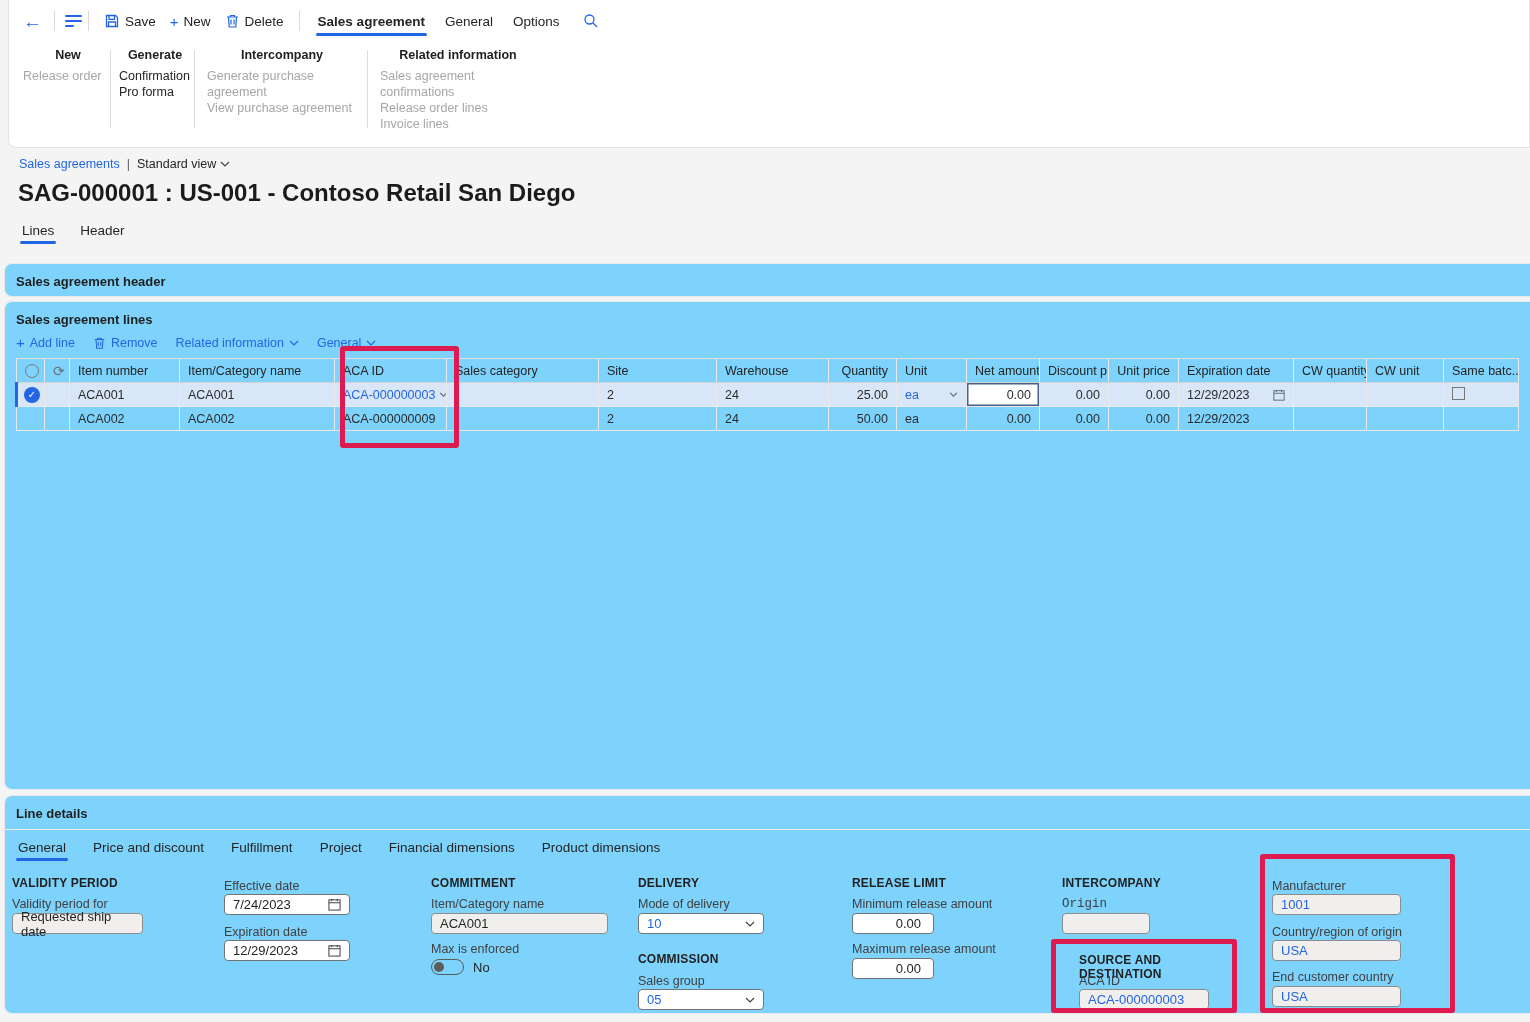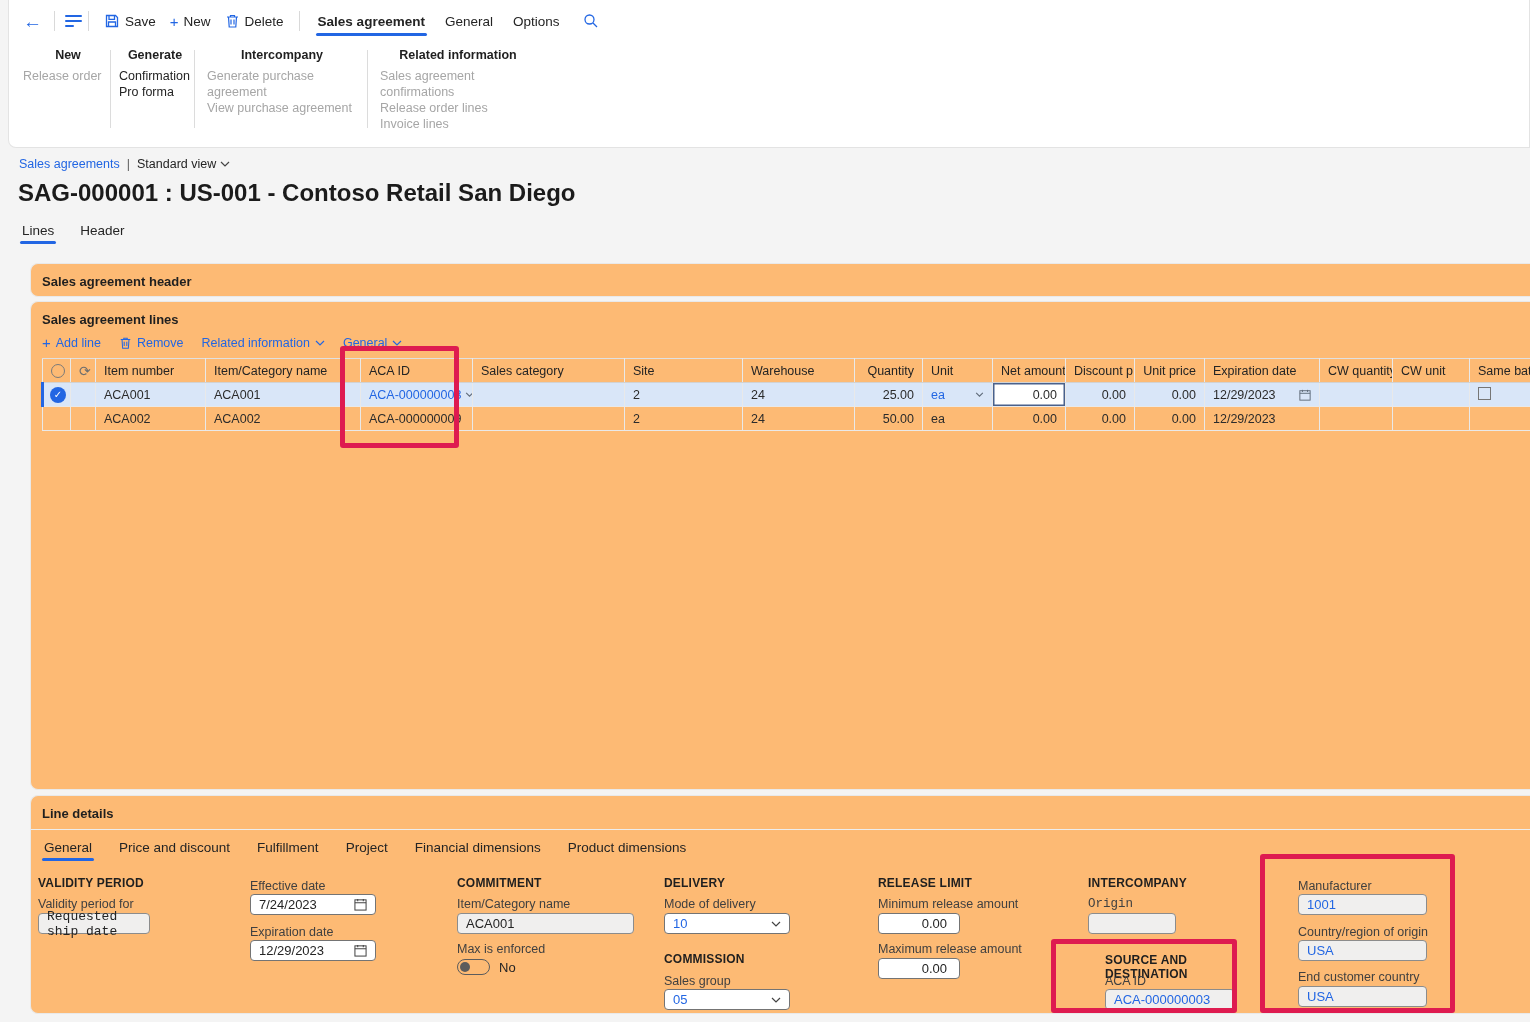--- a/index.html
+++ b/index.html
@@ -45,21 +45,21 @@
   .crumb-div { color:#616161; }
   .view-selector { color:#242424; display:flex; align-items:center; gap:4px; cursor:pointer; }
   .page-title { position:absolute; left:18px; top:179px; font-size:24px; font-weight:600; color:#1b1b1b; }
 
   .page-tabs { position:absolute; left:22px; top:223px; display:flex; gap:26px; }
   .page-tab { font-size:13.5px; color:#242424; padding-bottom:6px; position:relative; cursor:pointer; }
   .page-tab.active { font-weight:normal; }
   .page-tab.active::after { content:""; position:absolute; left:-2px; right:-2px; bottom:0; height:3px; background:#2266E3; border-radius:2px; }
 
   
-  .panel { position:absolute; left:30px; right:0; background:#fdba74; border:1px solid #e9e9e9; border-right:none; border-radius:8px 0 0 8px; }
+  .panel { position:absolute; left:4px; right:0; background:#7dd3fc; border:1px solid #e9e9e9; border-right:none; border-radius:8px 0 0 8px; }
   .panel-header { font-size:13px; font-weight:bold; color:#1f1f1f; padding:10px 0 0 11px; }
   #header-panel { top:263px; height:34px; }
   #lines-panel  { top:301px; height:489px; }
   #details-panel{ top:795px; height:219px; border-radius:8px 0 0 8px; }
 
   
   .grid-toolbar { position:absolute; left:11px; top:33px; display:flex; align-items:center; gap:18px; }
   .tool-link { display:flex; align-items:center; gap:5px; color:#2266E3; font-size:12.5px; cursor:pointer; }
   .plus-glyph { font-size:15px; line-height:1; }
 
@@ -370,21 +370,21 @@
       <span class="page-tab">Project</span>
       <span class="page-tab">Financial dimensions</span>
       <span class="page-tab">Product dimensions</span>
     </div>
 
     <div class="fields">
 
       <div class="col" style="left:7px; top:80px; width:165px;">
         <div class="grp-head">VALIDITY PERIOD</div>
         <div class="fld-label abs" style="top:21px;">Validity period for</div>
-        <div class="fld disabled abs" style="top:37px; width:112px;font-family:Liberation Mono, monospace;">
+        <div class="fld disabled abs" style="top:37px; width:131px;">
           <span>Requested ship date</span>
         </div>
       </div>
 
       <div class="col" style="left:219px; top:83px; width:130px;">
         <div class="fld-label">Effective date</div>
         <div class="fld dropdown abs" style="top:15px; width:126px;">
           <span>7/24/2023</span>
           <svg class="cal-ico" width="13" height="13" viewBox="0 0 14 14">
               <rect x="1" y="2" width="12" height="11" fill="none" stroke="#444" stroke-width="1.1"></rect>

